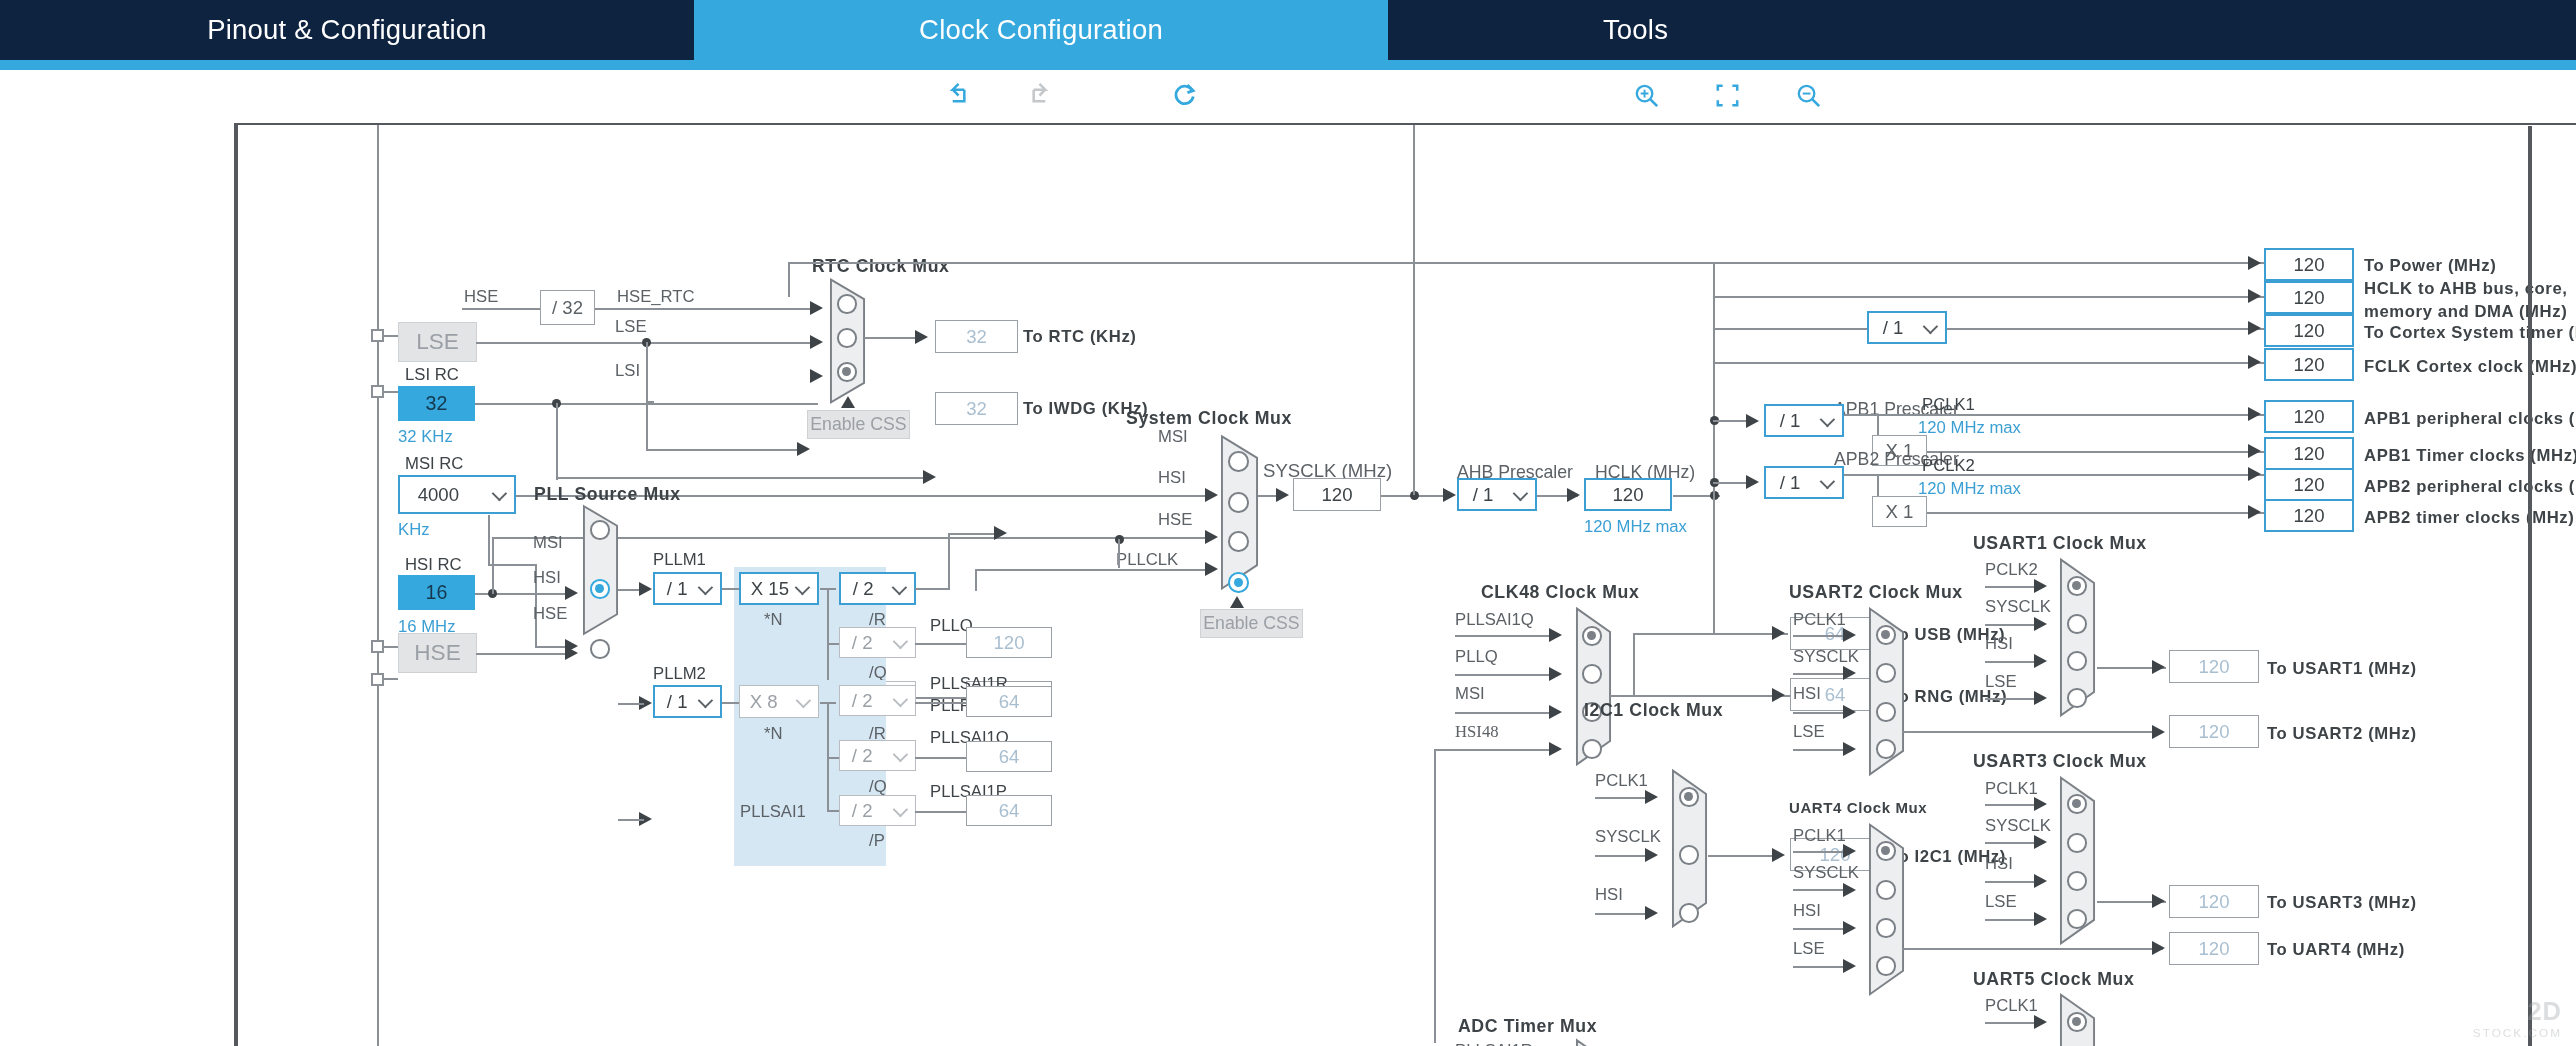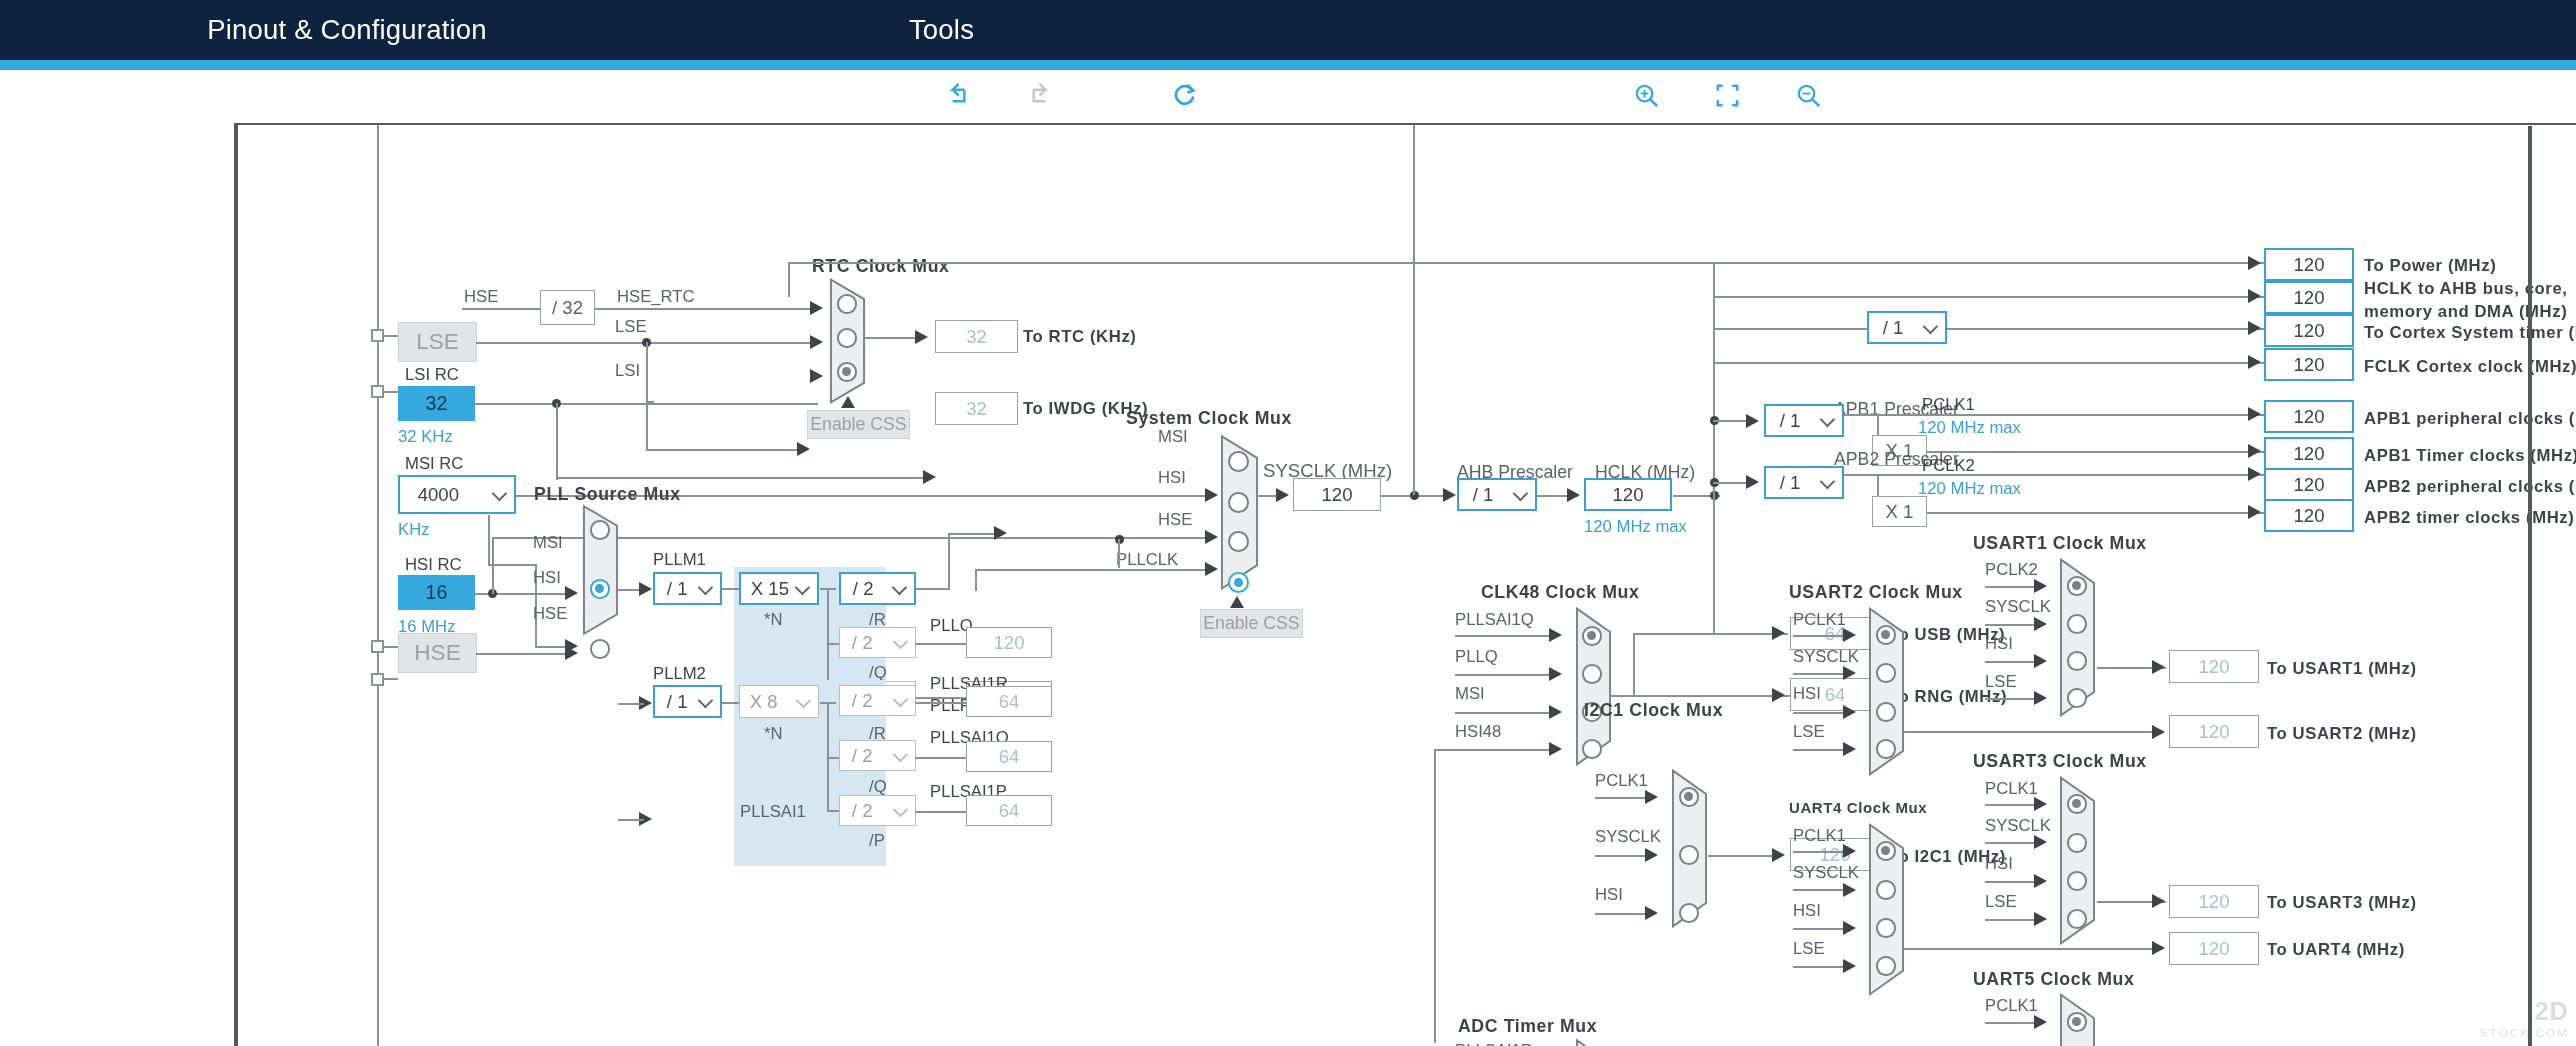--- a/index.html
+++ b/index.html
@@ -144,31 +144,34 @@
   .rad.onblue::after { content:""; position:absolute; left:50%; top:50%;
          width: 8.8px; height: 8.8px; margin:-4.4px 0 0 -4.4px;
          border-radius: 50%; background: #35a8de; }
 
   .pllband { position: absolute; background: #d6e7f4; }
 
   .pinstub { position: absolute; width: 12.8px; height: 12.8px;
              border: 2px solid #8a9096; background:#fff; }
 
   
-  #watermark { position: absolute; right: 7px; bottom: 5.9px;
+  #watermark { position: absolute; right: 14px; bottom: 5.9px;
                opacity: .35; text-align: right; }
   #watermark .wl1 { font-size: 25.5px; color:#9aa0a6; font-weight:bold; letter-spacing:1px;}
   #watermark .wl2 { font-size: 11.8px; color:#9aa0a6; letter-spacing:2px; }
 </style>
 </head>
 <body>
 
 <div id="topbar">
   <div class="tab t0">
     <span>Pinout &amp; Configuration</span>
+  </div>
+  <div class="tab t1">
+    <span>Clock Configuration</span>
   </div>
   <div class="tab t3">
     <span>Tools</span>
   </div>
 </div>
 <div id="tabstrip-underline"></div>
 
 <div id="toolbar">
   <div class="tbtn" id="btn-undo">
     <svg width="33" height="29" viewBox="0 0 34 30">
@@ -617,21 +620,21 @@
   <div class="arw" style="left:1311px; top:503px;"></div>
   <div class="rad on" style="left:1344px; top:501px; width:19.6px; height:19.6px;"></div>
   <div class="lbl" style="left:1217px; top:524px;">PLLQ</div>
   <div class="h" style="left:1217px; top:549px; width:100px;"></div>
   <div class="arw" style="left:1311px; top:542px;"></div>
   <div class="rad" style="left:1344px; top:539px; width:19.6px; height:19.6px;"></div>
   <div class="lbl" style="left:1217px; top:561px;">MSI</div>
   <div class="h" style="left:1217px; top:587px; width:100px;"></div>
   <div class="arw" style="left:1311px; top:580px;"></div>
   <div class="rad" style="left:1344px; top:577px; width:19.6px; height:19.6px;"></div>
-  <div class="lbl" style="left:1217px; top:599px;">HSI48</div>
+  <div class="lbl" style="left:1217px; top:599px;font-family:Liberation Serif, serif;">HSI48</div>
   <div class="h" style="left:1217px; top:624px; width:100px;"></div>
   <div class="arw" style="left:1311px; top:617px;"></div>
   <div class="rad" style="left:1344px; top:614px; width:19.6px; height:19.6px;"></div>
   <div class="v" style="left:1196px; top:624px; height:294px;"></div>
   <div class="h" style="left:1196px; top:624px; width:23.6px;"></div>
 
   <div class="h" style="left:1372px; top:570px; width:265px;"></div>
   <div class="v" style="left:1395px; top:508px; height:63px;"></div>
   <div class="h" style="left:1395px; top:508px; width:155px;"></div>
   <div class="arw" style="left:1534px; top:501px;"></div>

